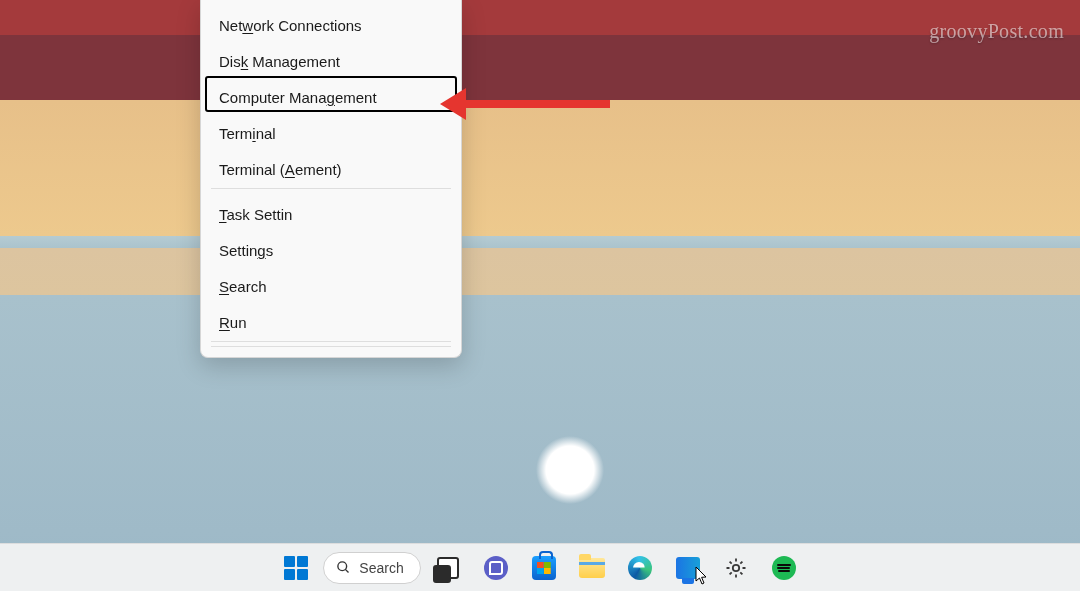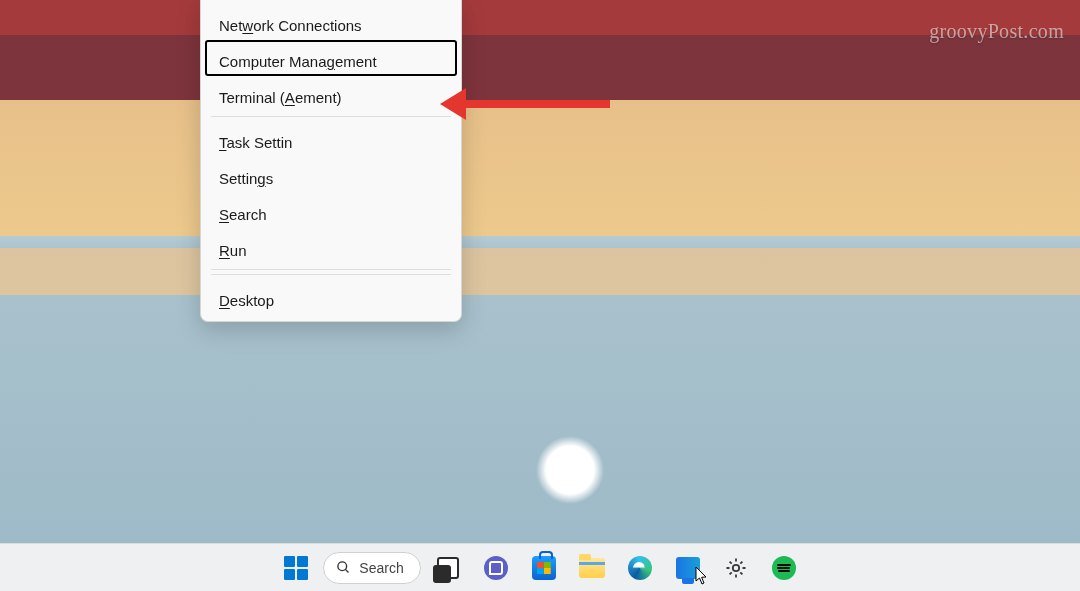--- a/index.html
+++ b/index.html
@@ -167,49 +167,50 @@
 
 <div class="wallpaper"></div>
 
 <div class="watermark">groovyPost.com</div>
 
 <div class="context-menu">
   <div>
       <div class="menu-item">
         <span class="label"><span>Net</span><span class="underline">w</span><span>ork Connections</span></span>
       </div>
+      <div class="menu-item">
+        <span class="label"><span>Dis</span><span class="underline">k</span><span> Management</span></span>
+      </div>
       <div class="menu-item highlight">
         <span class="label"><span>Computer Mana</span><span class="underline">g</span><span>ement</span></span>
       </div>
       <div class="menu-item">
+        <span class="label"><span>Term</span><span class="underline">i</span><span>nal</span></span>
+      </div>
+      <div class="menu-item">
         <span class="label"><span>Terminal (</span><span class="underline">A</span><span>ement)</span></span>
       </div>
     </div>
   <div class="menu-sep"></div>
   <div>
       <div class="menu-item">
         <span class="label"><span></span><span class="underline">T</span><span>ask Settin</span></span>
       </div>
       <div class="menu-item">
         <span class="label"><span>Settin</span><span class="underline">g</span><span>s</span></span>
       </div>
       <div class="menu-item">
         <span class="label"><span></span><span class="underline">S</span><span>earch</span></span>
       </div>
       <div class="menu-item">
         <span class="label"><span></span><span class="underline">R</span><span>un</span></span>
       </div>
     </div>
   <div class="menu-sep"></div>
   <div class="menu-sep"></div>
-  <div>
-      <div class="menu-item">
-        <span class="label"><span></span><span class="underline">D</span><span>esktop</span></span>
-      </div>
-    </div>
 </div>
 
 <div class="annotation-arrow">
   <div class="shaft"></div>
     <div class="head"></div>
 </div>
 
 <div class="taskbar">
   <div class="tb-center">
 

